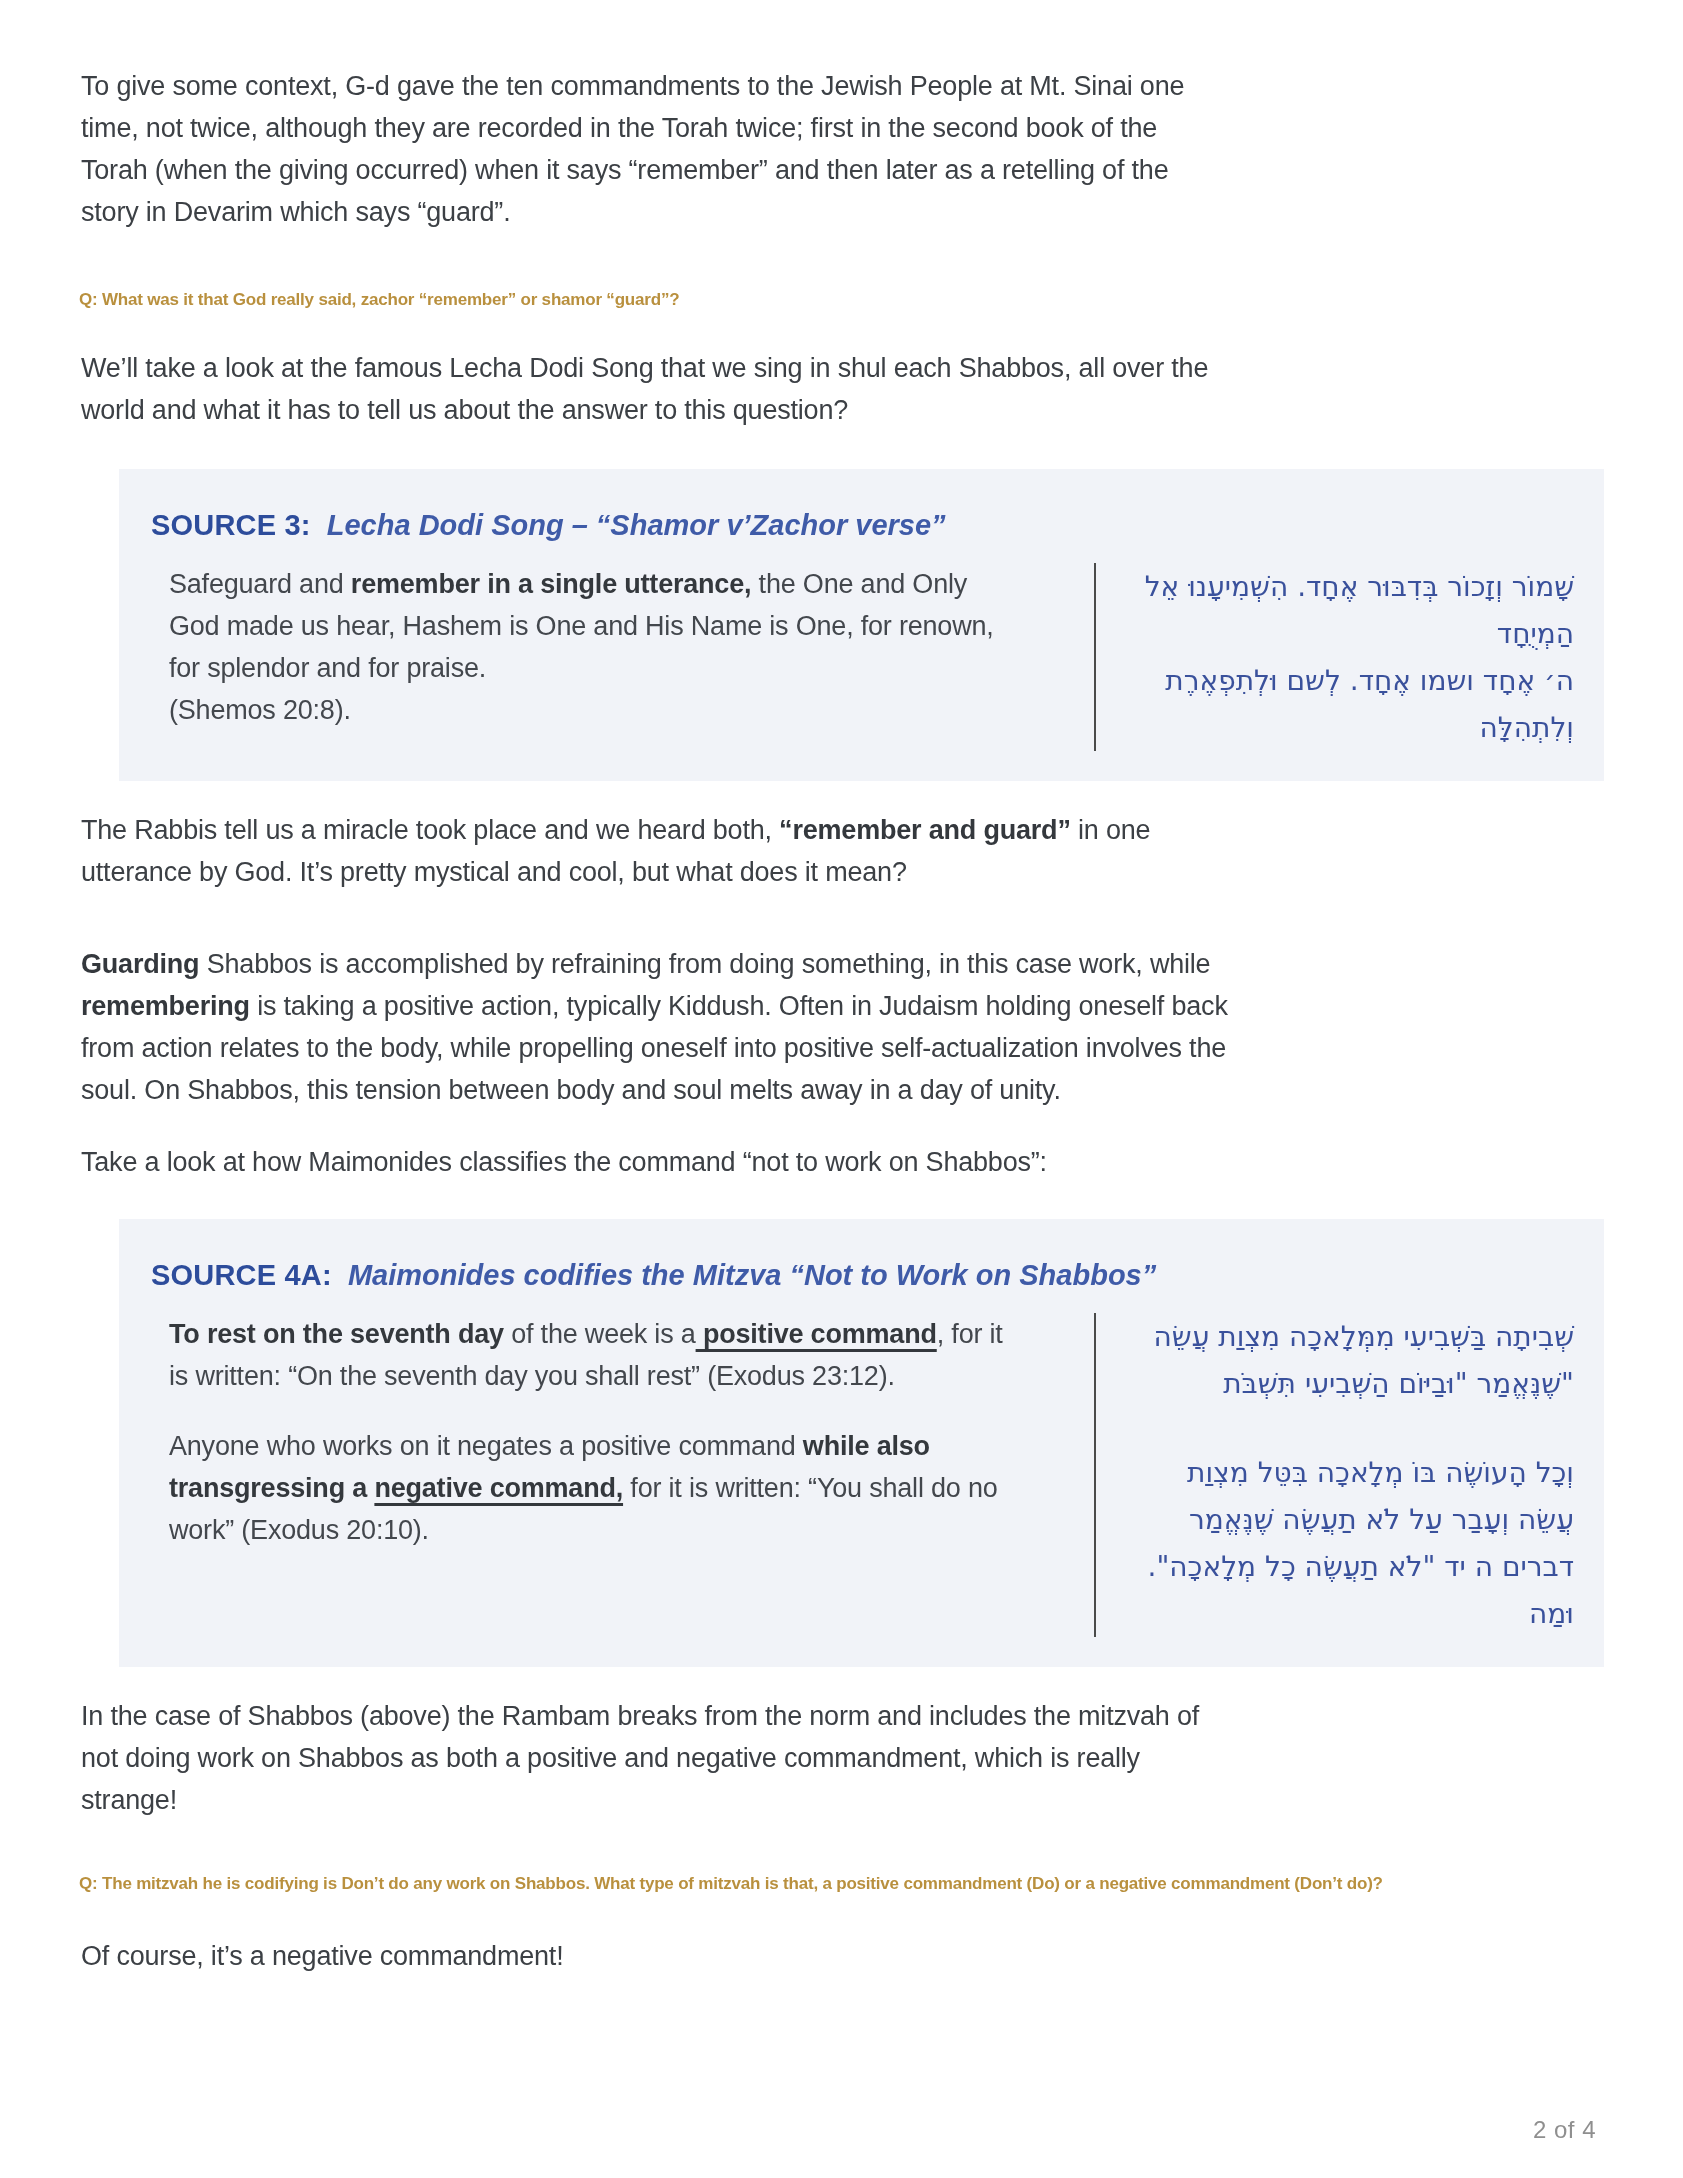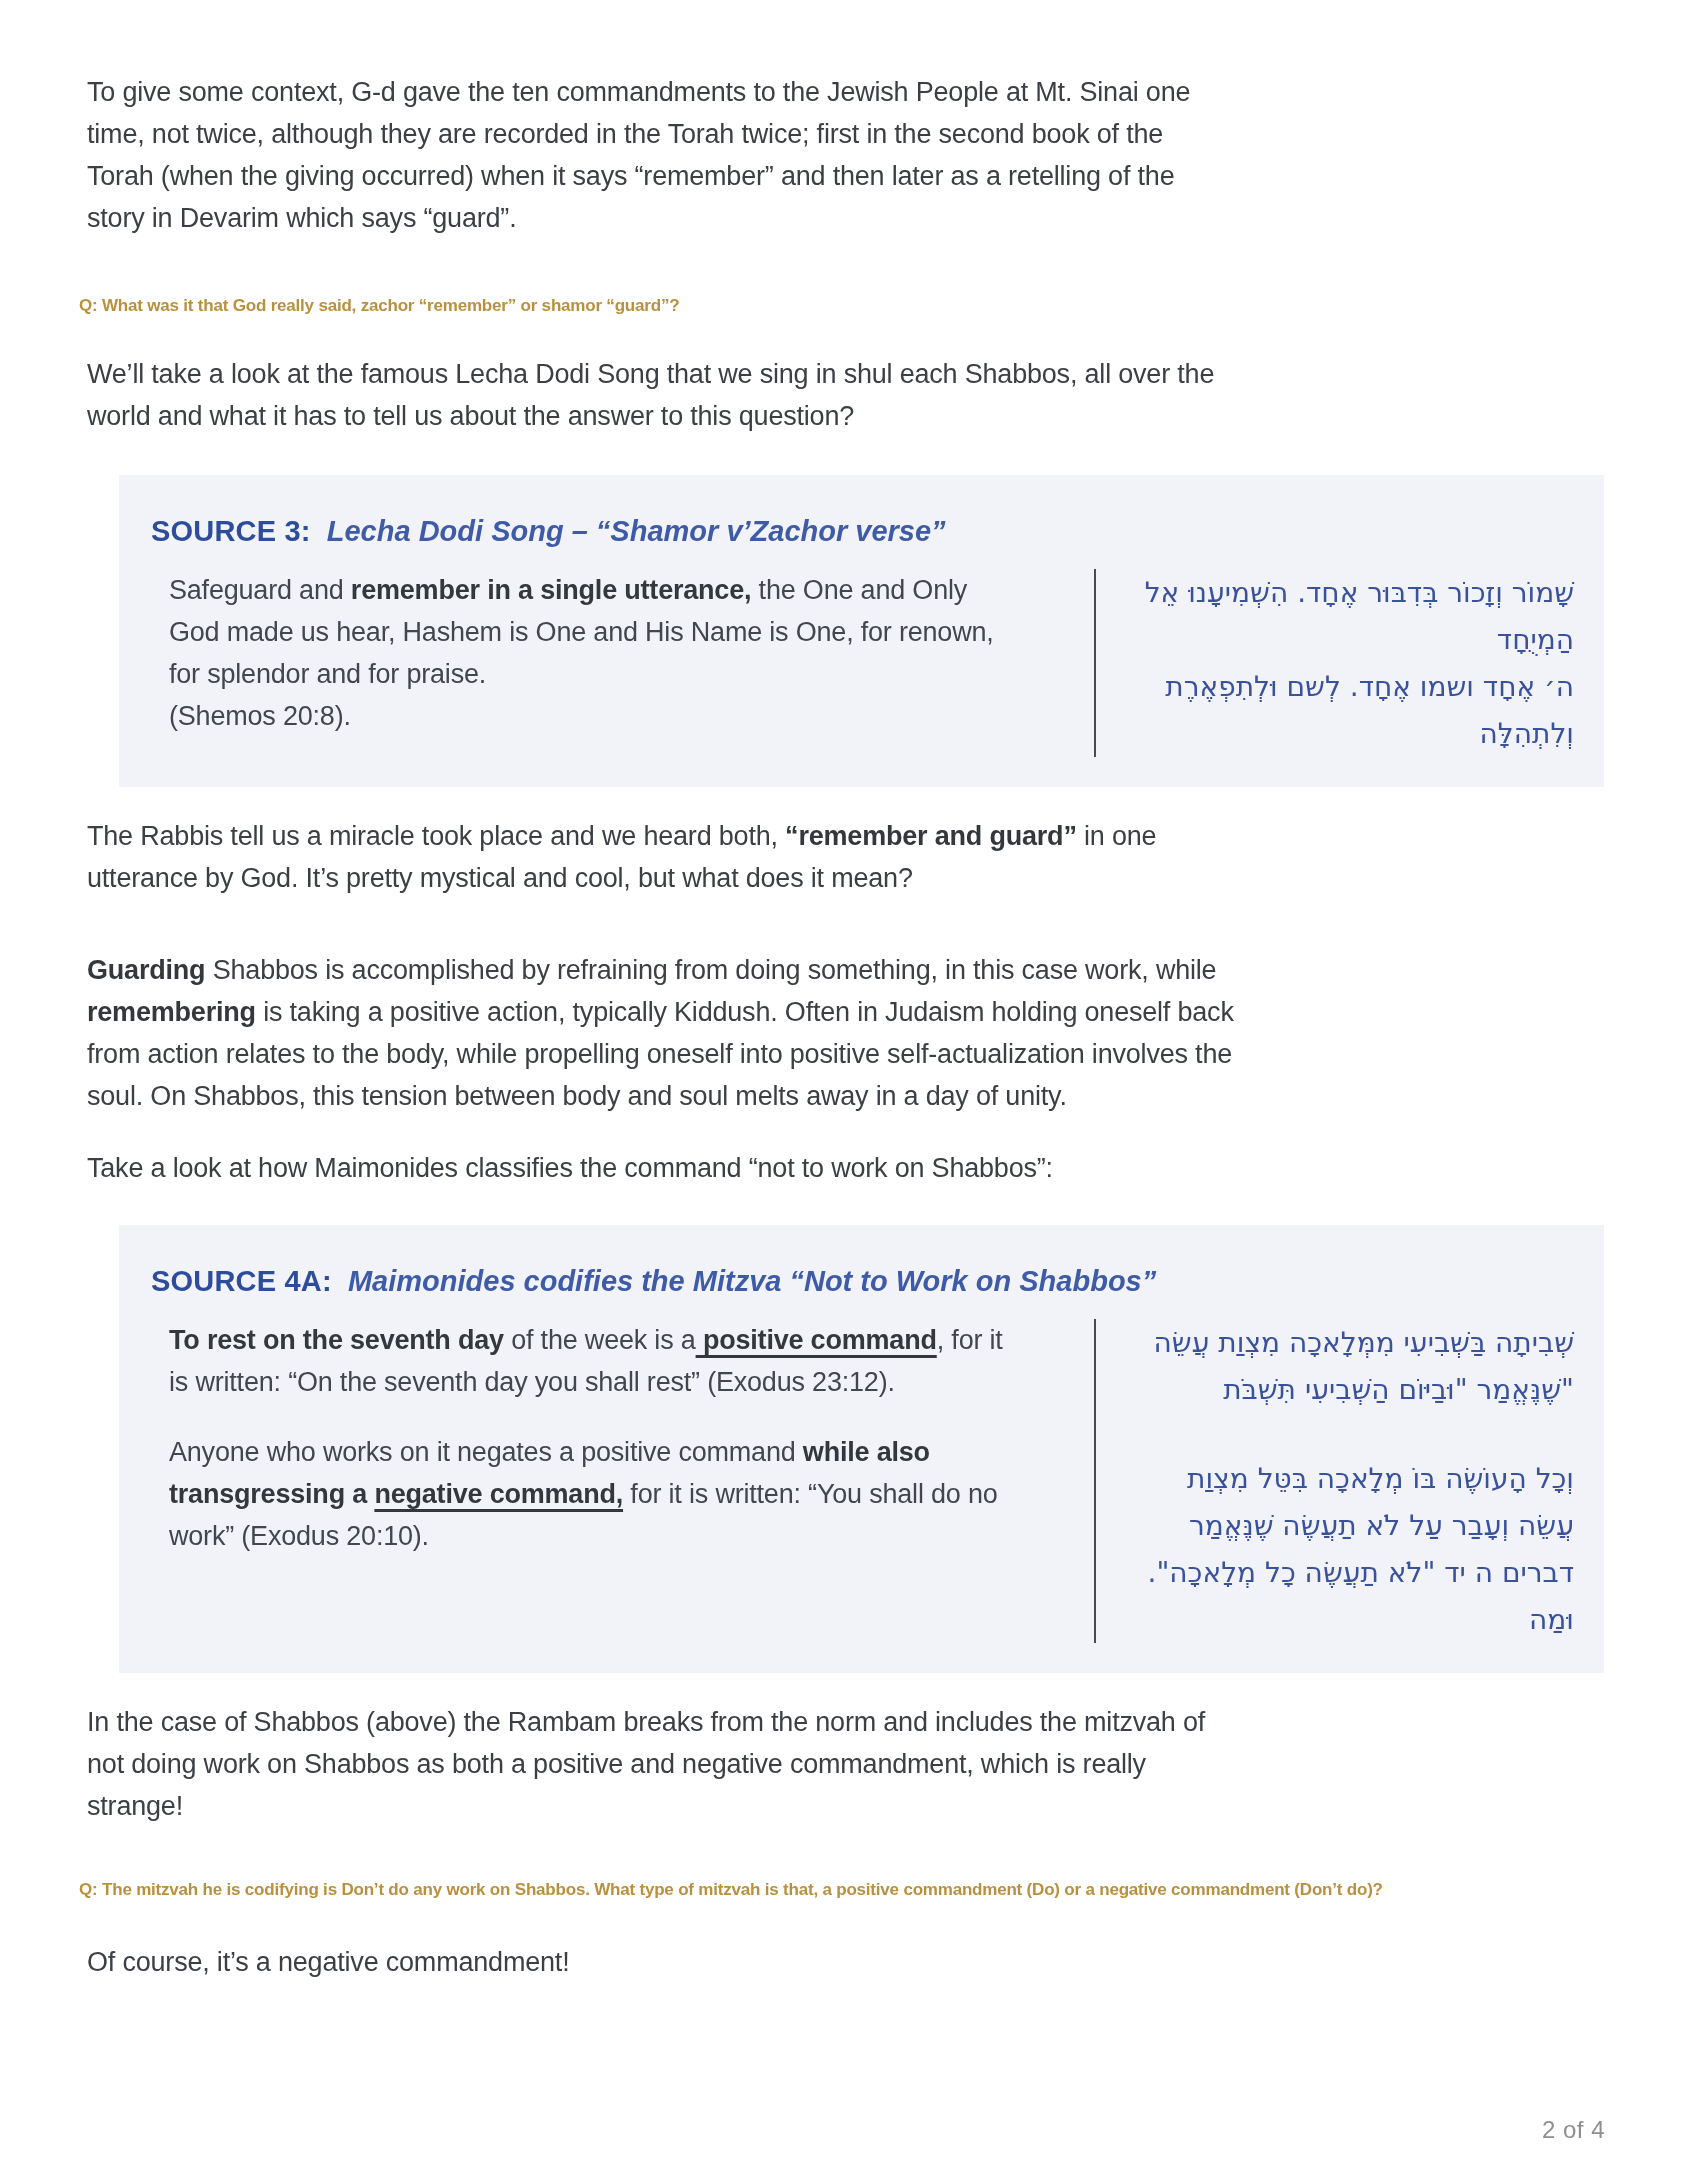--- a/index.html
+++ b/index.html
@@ -4,21 +4,21 @@
 <style>
   html,body { margin:0; padding:0; background:#e9e9e9; }
   .page {
     position:relative; width:1683px; height:2178px; background:#ffffff;
     font-family:"Liberation Sans","DejaVu Sans",sans-serif; color:#3c4045;
     overflow:hidden; margin:0 auto;
   }
   .content { padding:63px 79px 0 79px; }
   .body-p {
     font-size:27px; line-height:42px; letter-spacing:-0.2px;
-    max-width:1148px; margin:8px; color:#3c4045;
+    max-width:1148px; margin:2px; color:#3c4045;
   }
   .q-p {
     font-size:17px; line-height:42px; letter-spacing:-0.2px;
     font-weight:700; color:#b9903e; margin:0;
   }
   .b { font-weight:700; color:#34383d; }
   .u { text-decoration:underline; text-decoration-thickness:2.5px; text-underline-offset:6px; }
   .mt26{margin-top:26px}.mt28{margin-top:28px}.mt30{margin-top:30px}
   .mt36{margin-top:36px}.mt38{margin-top:38px}.mt42{margin-top:42px}
   .mt46{margin-top:46px}.mt50{margin-top:50px}
@@ -41,21 +41,21 @@
   .src-en p.p-gap { margin-top:28px; }
   .src-divider { flex:0 0 2px; width:2px; background:#4a4a4a; }
   .src-he {
     flex:1; direction:rtl; text-align:right;
     font-family:"DejaVu Sans",sans-serif;
     font-size:28px; line-height:47px; color:#3a519c;
   }
   .src-he .he-line { white-space:nowrap; }
   .src-he .he-para-gap { margin-top:42px; }
   .page-num {
-    position:absolute; right:78px; bottom:34px;
+    position:absolute; right:87px; bottom:34px;
     font-size:24px; color:#8f8f8f; letter-spacing:0.5px;
   }
 </style>
 </head>
 <body>
 
 <div class="page">
   <div class="content">
 
     <p class="body-p">To give some context, G-d gave the ten commandments to the Jewish People at Mt. Sinai one time, not twice, although they are recorded in the Torah twice;  first in the second book of the Torah (when the giving occurred) when it says “remember” and then later as a retelling of the story in Devarim which says “guard”.</p>

